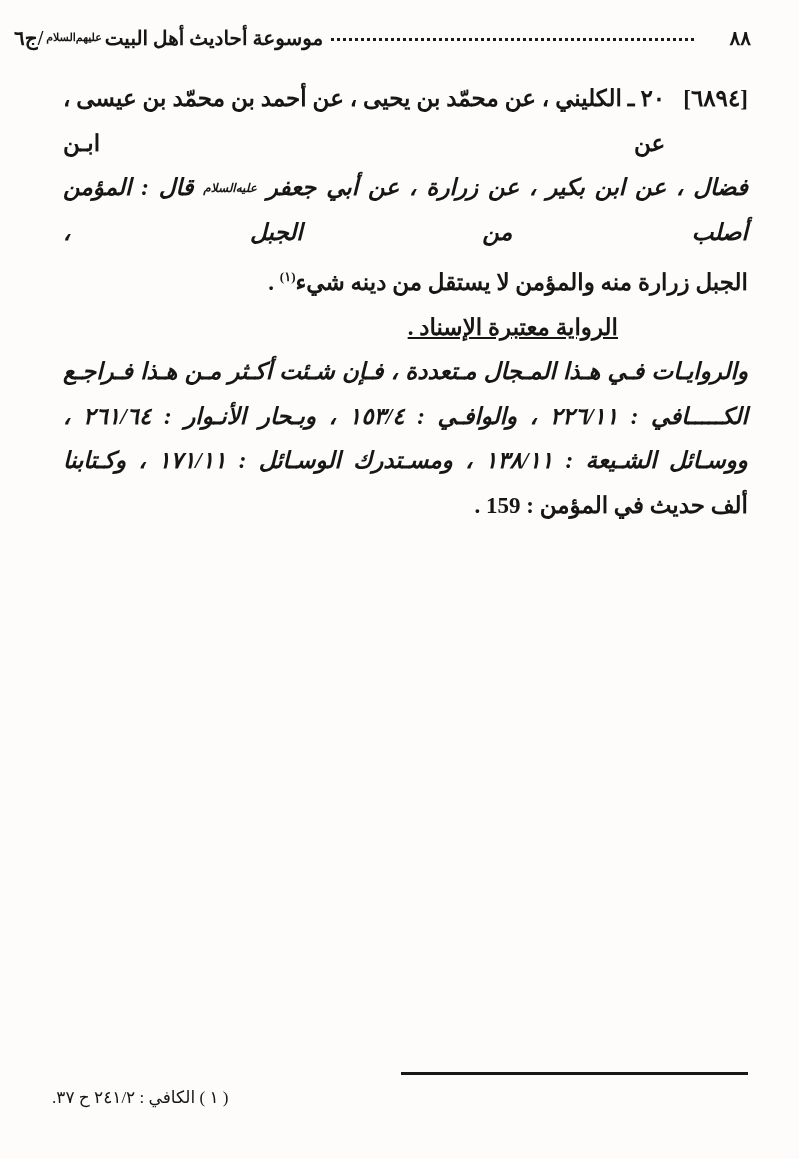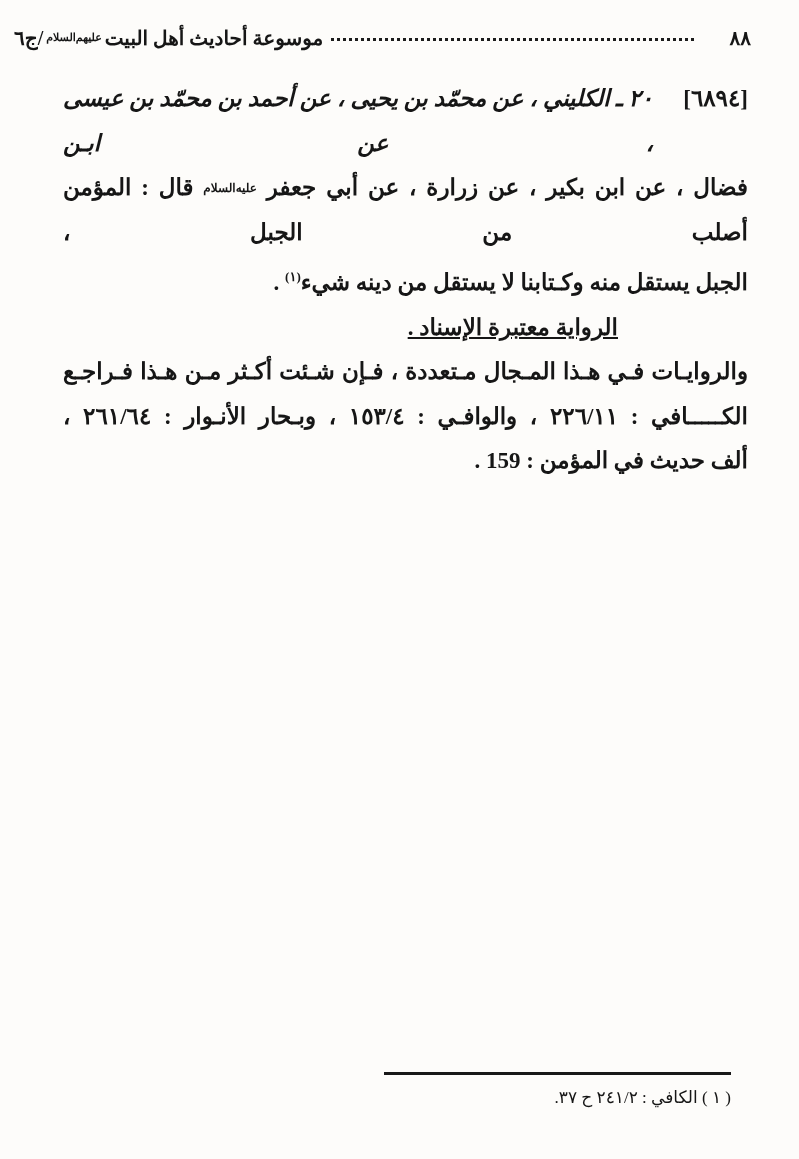--- a/index.html
+++ b/index.html
@@ -44,45 +44,45 @@
 
   
   .bodytext {
     direction: rtl;
     margin: 27px 51px 0 63px;
     font-size: 23px;
     font-weight: 700;
     line-height: 44.5px;
   }
   .bl { text-align: right; }
-  .bl.just { text-align: justify; text-align-last: justify; }
+  .bl.just { text-align: justify; text-align-last: justify; font-style: italic; }
   .firstline { display: flex; direction: rtl; }
-  .bracket { flex: 0 0 auto; margin-left: 30px; }
-  .flex-just { flex: 1 1 auto; text-align: justify; text-align-last: justify; font-style: italic; }
+  .bracket { flex: 0 0 auto; margin-left: 18px; }
+  .flex-just { flex: 1 1 auto; text-align: justify; text-align-last: justify; }
   .grading { padding-right: 130px; text-decoration: underline; }
   .supmark {
     font-size: 13px;
     vertical-align: 9px;
     font-weight: 700;
   }
   .hon-inline {
     display: inline-block;
     font-size: 12px;
     line-height: 1;
     transform: translateY(-3px);
   }
 
   
   .footnote {
     position: absolute;
     top: 1072px;
-    right: 68px;
+    right: 51px;
     width: 700px;
     direction: rtl;
-    text-align: right;
+    text-align: left;
   }
   .fnrule {
     width: 347px;
     border-top: 3px solid #181818;
     margin-bottom: 10px;
   }
   .fntext {
     font-size: 17px;
     font-weight: 400;
     line-height: 26px;
@@ -104,27 +104,28 @@
 
     <div class="bl firstline">
       <span class="bracket">[٦٨٩٤]</span>
       <span class="flex-just">٢٠ ـ الكليني ، عن محمّد بن يحيى ، عن أحمد بن محمّد بن عيسى ، عن ابـن</span>
     </div>
 
     <div class="bl just"><span>فضال ، عن ابن بكير ، عن زرارة ، عن أبي جعفر</span>
       <span class="hon-inline">عليه‌السلام</span>
       <span>قال : المؤمن أصلب من الجبل ،</span></div>
 
-    <div class="bl"><span>الجبل يستقل منه وكـتابنا لا يستقل من دينه شيء</span><span class="supmark">(١)</span>
+    <div class="bl"><span>الجبل زرارة منه والمؤمن لا يستقل من دينه شيء</span><span class="supmark">(١)</span>
       <span>.</span></div>
 
     <div class="bl grading">الرواية معتبرة الإسناد .</div>
 
     <div class="bl just">والروايـات فـي هـذا المـجال مـتعددة ، فـإن شـئت أكـثر مـن هـذا فـراجـع</div>
     <div class="bl just">الكـــــافي : ٢٢٦/١١ ، والوافـي : ١٥٣/٤ ، وبـحار الأنـوار : ٢٦١/٦٤ ،</div>
+    <div class="bl just">ووسـائل الشـيعة : ١٣٨/١١ ، ومسـتدرك الوسـائل : ١٧١/١١ ، وكـتابنا</div>
     <div class="bl">ألف حديث في المؤمن : 159 .</div>
 
   </main>
 
   <footer class="footnote">
     <div class="fnrule"></div>
     <div class="fntext"><span>( ١ )</span>
       <span>الكافي : ٢٤١/٢ ح ٣٧.</span></div>
   </footer>
 

